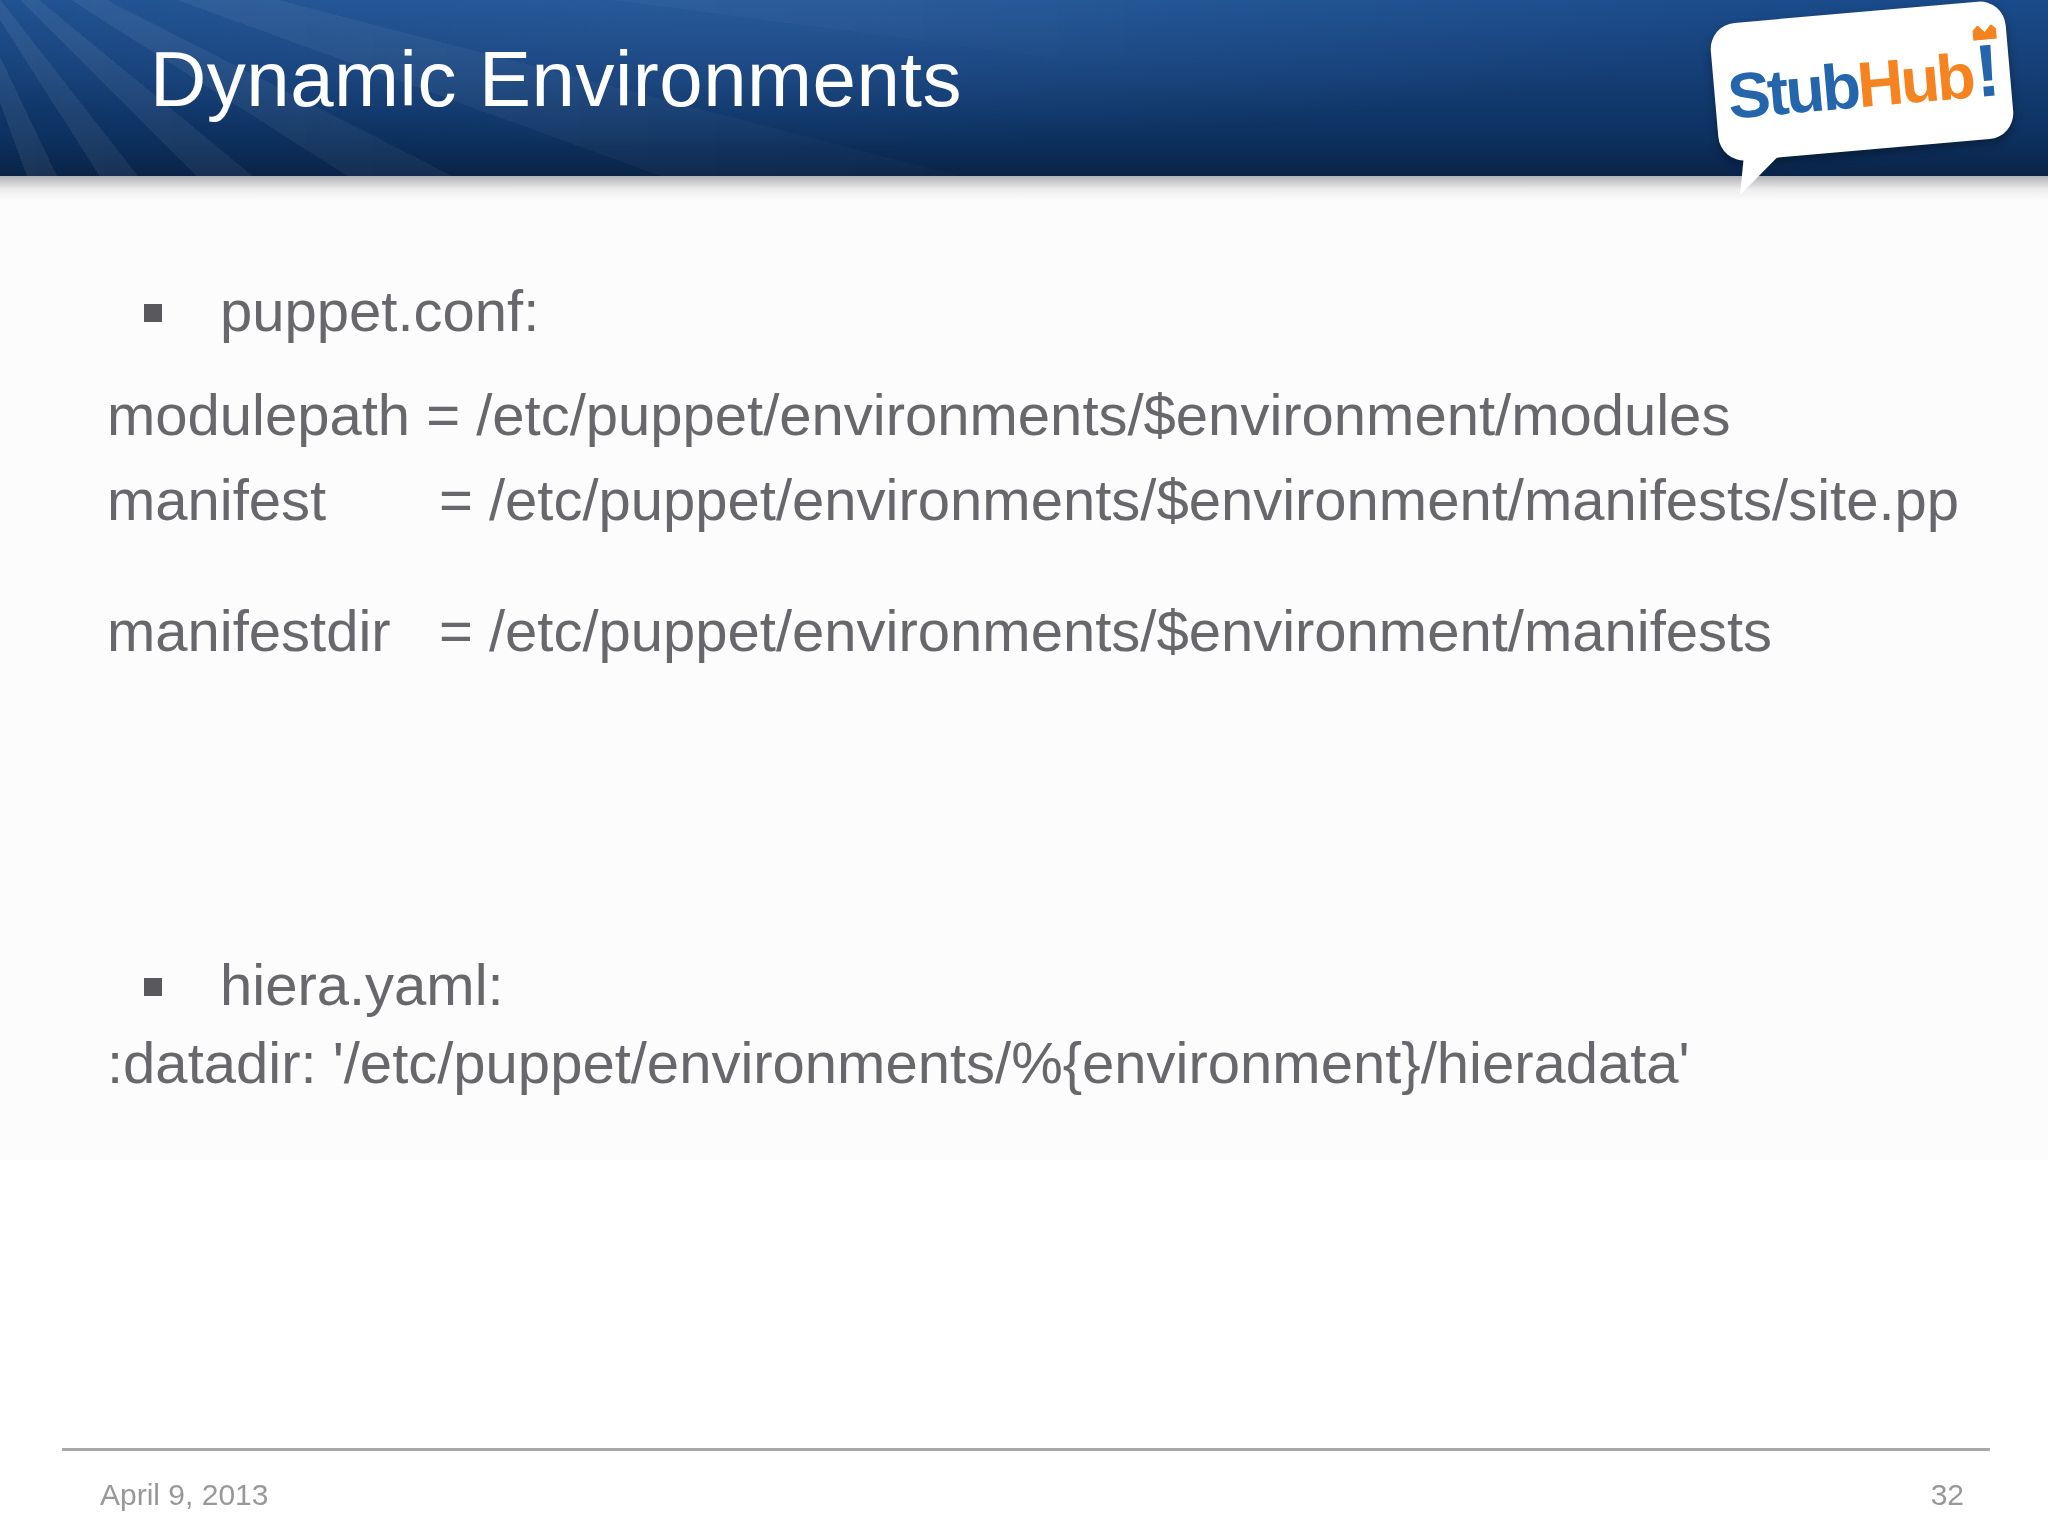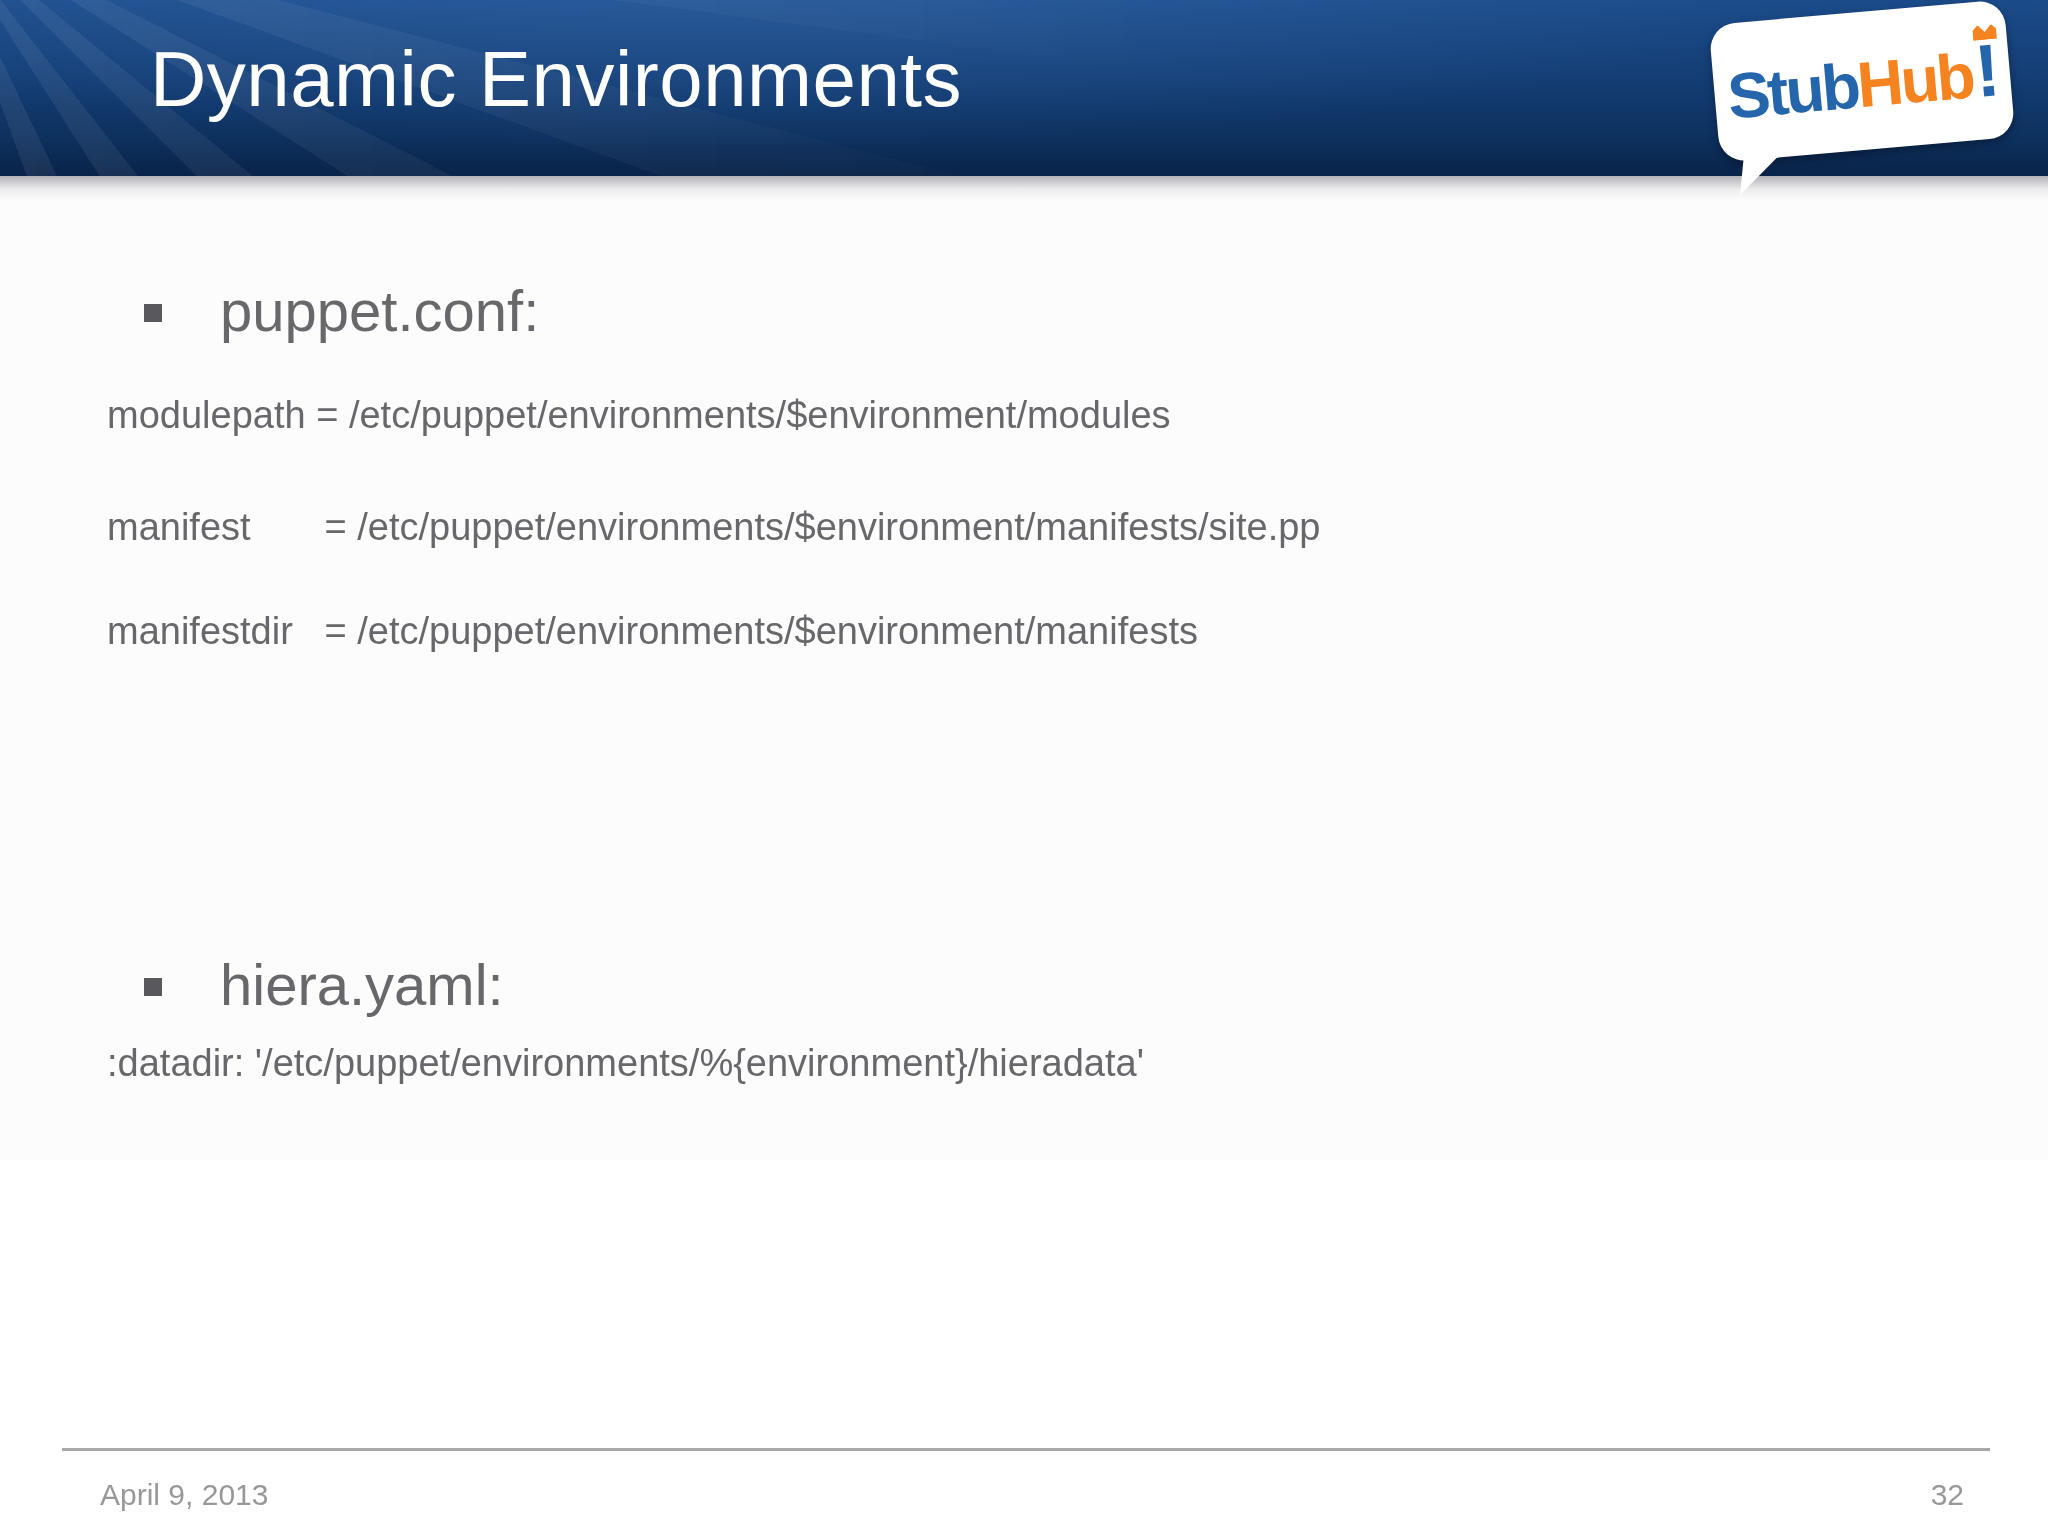--- a/index.html
+++ b/index.html
@@ -86,25 +86,25 @@
   .bullet-row-2 { top: 949px; }
   .bullet-marker {
     width: 18px; height: 18px; background: #59595d;
     flex: 0 0 auto; margin-top: 4px;
   }
   .bullet-label {
     font-size: 58px; color: #68686c; line-height: 72px; white-space: pre;
   }
   .code-line {
     position: absolute; left: 107px;
-    font-size: 38px; color: #68686c; line-height: 70px;
+    font-size: 58px; color: #68686c; line-height: 70px;
     white-space: pre;
   }
   .line-p1 { top: 380px; }
-  .line-p2 { top: 492px; }
+  .line-p2 { top: 465px; }
   .line-p3 { top: 596px; }
   .line-h1 { top: 1028px; }
 
   
   .footer-rule {
     position: absolute; left: 62px; right: 58px; top: 1448px;
     height: 0; border-top: 3px solid #a7a7a9;
   }
   .footer-date {
     position: absolute; left: 100px; top: 1478px;

